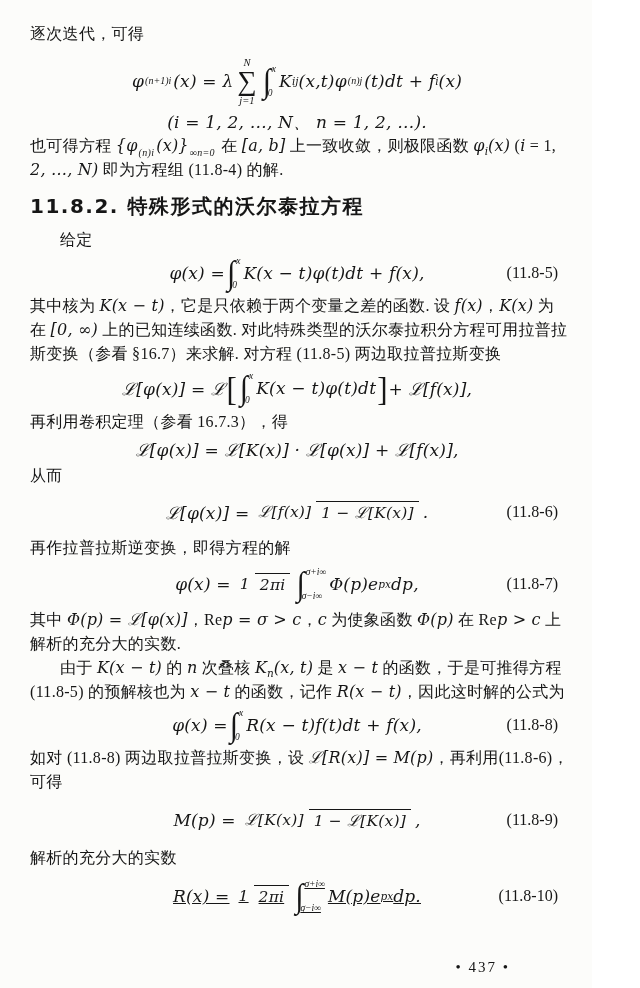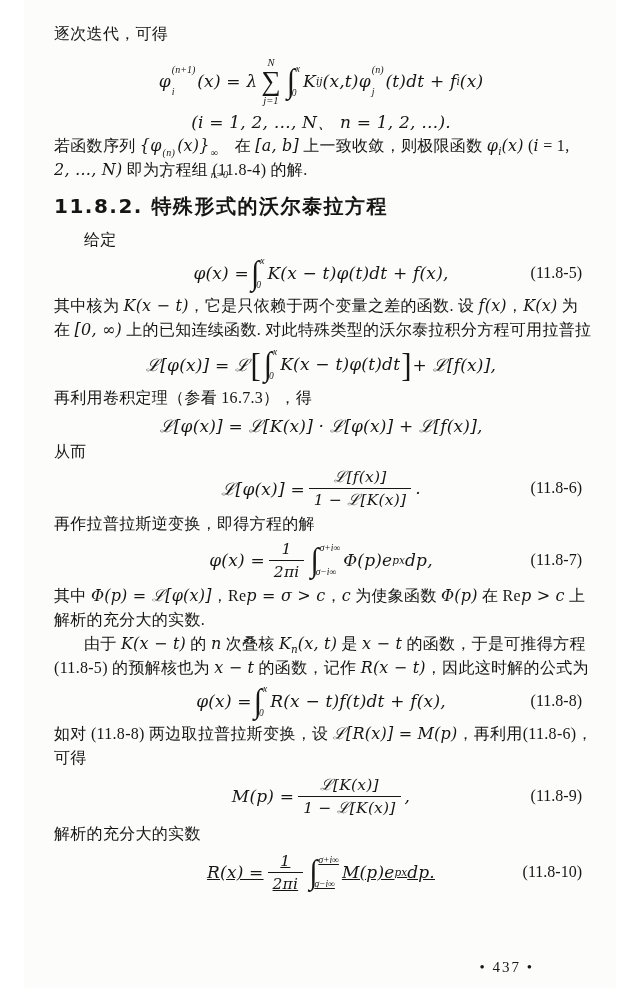--- a/index.html
+++ b/index.html
@@ -2,43 +2,42 @@
 <html><head>
 <meta charset="utf-8">
 <style>
   html,body{margin:0;padding:0;background:#ffffff;}
   .page{
     width:592px;height:988px;box-sizing:border-box;position:relative;
     background:#fcfcfa;color:#161616;overflow:hidden;
     padding:22px 28px 0 30px;
     font-family:"Liberation Serif","DejaVu Serif",serif;
     font-size:16px;
-    margin-left:24px;
   }
   .para{margin:0;}
   .line{height:24px;line-height:24px;white-space:nowrap;letter-spacing:0.3px;}
   .line.indent{padding-left:30px;}
   .tx{font-style:normal;}
   .m{font-style:italic;font-family:"DejaVu Serif","Liberation Serif",serif;letter-spacing:0.2px;}
   sub.m,sup.m{font-size:10.5px;letter-spacing:0;}
   .eq{position:relative;display:flex;align-items:center;justify-content:center;}
   .eq-body{display:inline-flex;align-items:center;font-size:17px;white-space:nowrap;}
   .eq-tag{position:absolute;right:6px;top:50%;transform:translateY(-50%);font-size:16px;font-style:normal;}
-  .ss{display:inline-flex;flex-direction:column;align-items:flex-start;vertical-align:-5px;
-      font-size:10px;line-height:10px;font-style:italic;margin:0 2px 0 1px;gap:12px;}
+  .ss{display:inline-flex;flex-direction:row;align-items:flex-start;vertical-align:-5px;
+      font-size:10px;line-height:10px;font-style:italic;margin:0 2px 0 1px;}
   .bigop{display:inline-flex;flex-direction:column;align-items:center;vertical-align:middle;
       font-size:10.5px;line-height:11px;font-style:italic;margin:0 4px;}
   .bigop .op{font-size:27px;line-height:27px;font-style:normal;}
   .intwrap{display:inline-flex;align-items:center;margin:0 3px 0 2px;}
   .int-g{font-size:30px;line-height:32px;transform:scaleY(1.12);}
   .int-lims{display:inline-flex;flex-direction:column;justify-content:space-between;height:34px;
       font-size:9.5px;line-height:10px;font-style:italic;margin-left:1px;}
   .int-lims .ilt{align-self:flex-start;}
   .int-lims .ilb{align-self:flex-start;margin-left:-4px;}
-  .frac{display:inline-flex;flex-direction:column;align-items:center;vertical-align:middle;
+  .frac{display:inline-flex;flex-direction:row;align-items:center;vertical-align:middle;
       margin:0 4px;font-size:15.5px;line-height:19px;}
   .frac .den{border-top:1.5px solid #161616;padding:1px 5px 0 5px;}
   .frac .num{padding:0 5px 1px 5px;}
   .bigbr{font-size:31px;line-height:31px;transform:scaleY(1.1);margin:0 1px;font-style:normal;}
   .heading{font-family:"DejaVu Sans","Liberation Sans",sans-serif;font-weight:bold;
       font-size:20px;line-height:28px;letter-spacing:1.5px;margin:10px 0 6px 0;}
   .page-number{position:absolute;right:82px;bottom:12px;font-size:15px;font-weight:normal;letter-spacing:2px;}
   
   [data-name="eq-iteration"]{min-height:58px;margin-top:6px;}
   [data-name="eq-iteration-range"]{min-height:24px;}
@@ -92,21 +91,21 @@
           <sub class="m" data-name="subscript">i</sub>
           <span class="m" data-name="math-run">(x)</span>
         </span>
       </div>
       <div class="eq" data-name="eq-iteration-range">
         <span class="eq-body" data-name="equation-body">
           <span class="m" data-name="math-run">(i = 1, 2, …, N、 n = 1, 2, …).</span>
         </span>
       </div>
       <div class="para" data-name="para-convergence">
-        <div class="line" data-name="paragraph-line"><span class="tx" data-name="text-run">若函数序列 </span><span class="m" data-name="math-run">{φ</span><span class="ss" data-name="super-subscript-stack">
+        <div class="line" data-name="paragraph-line"><span class="tx" data-name="text-run">也可得方程 </span><span class="m" data-name="math-run">{φ</span><span class="ss" data-name="super-subscript-stack">
             <span class="ss-t" data-name="span">(n)</span>
             <span class="ss-b" data-name="span">i</span>
           </span><span class="m" data-name="math-run">(x)}</span><span class="ss" data-name="super-subscript-stack">
             <span class="ss-t" data-name="span">∞</span>
             <span class="ss-b" data-name="span">n=0</span>
           </span><span class="tx" data-name="text-run"> 在 </span><span class="m" data-name="math-run">[a, b]</span><span class="tx" data-name="text-run"> 上一致收敛，则极限函数 </span><span class="m" data-name="math-run">φ</span><sub class="m" data-name="subscript">i</sub><span class="m" data-name="math-run">(x)</span><span class="tx" data-name="text-run"> (</span><span class="m" data-name="math-run">i</span><span class="tx" data-name="text-run"> = 1,</span></div>
         <div class="line" data-name="paragraph-line"><span class="m" data-name="math-run">2, …, N)</span><span class="tx" data-name="text-run"> 即为方程组 (11.8-4) 的解.</span></div>
       </div>
       <div class="heading" data-name="section-heading">11.8.2. 特殊形式的沃尔泰拉方程</div>
       <div class="para" data-name="para-given">
@@ -122,20 +121,21 @@
               <span class="ilb" data-name="span">0</span>
             </span>
           </span>
           <span class="m" data-name="math-run">K(x − t)φ(t)dt + f(x),</span>
         </span>
         <span class="eq-tag" data-name="equation-tag">(11.8-5)</span>
       </div>
       <div class="para" data-name="para-kernel">
         <div class="line" data-name="paragraph-line"><span class="tx" data-name="text-run">其中核为 </span><span class="m" data-name="math-run">K(x − t)</span><span class="tx" data-name="text-run">，它是只依赖于两个变量之差的函数. 设 </span><span class="m" data-name="math-run">f(x)</span><span class="tx" data-name="text-run">，</span><span class="m" data-name="math-run">K(x)</span><span class="tx" data-name="text-run"> 为</span></div>
         <div class="line" data-name="paragraph-line"><span class="tx" data-name="text-run">在 </span><span class="m" data-name="math-run">[0, ∞)</span><span class="tx" data-name="text-run"> 上的已知连续函数. 对此特殊类型的沃尔泰拉积分方程可用拉普拉</span></div>
+        <div class="line" data-name="paragraph-line"><span class="tx" data-name="text-run">斯变换（参看 §16.7）来求解. 对方程 (11.8-5) 两边取拉普拉斯变换</span></div>
       </div>
       <div class="eq" data-name="eq-laplace-both-sides">
         <span class="eq-body" data-name="equation-body">
           <span class="m" data-name="math-run">ℒ[φ(x)] = ℒ </span>
           <span class="bigbr" data-name="big-bracket">[</span>
           <span class="intwrap" data-name="integral-symbol">
             <span class="int-g" data-name="span">∫</span>
             <span class="int-lims" data-name="span">
               <span class="ilt" data-name="span">x</span>
               <span class="ilb" data-name="span">0</span>

